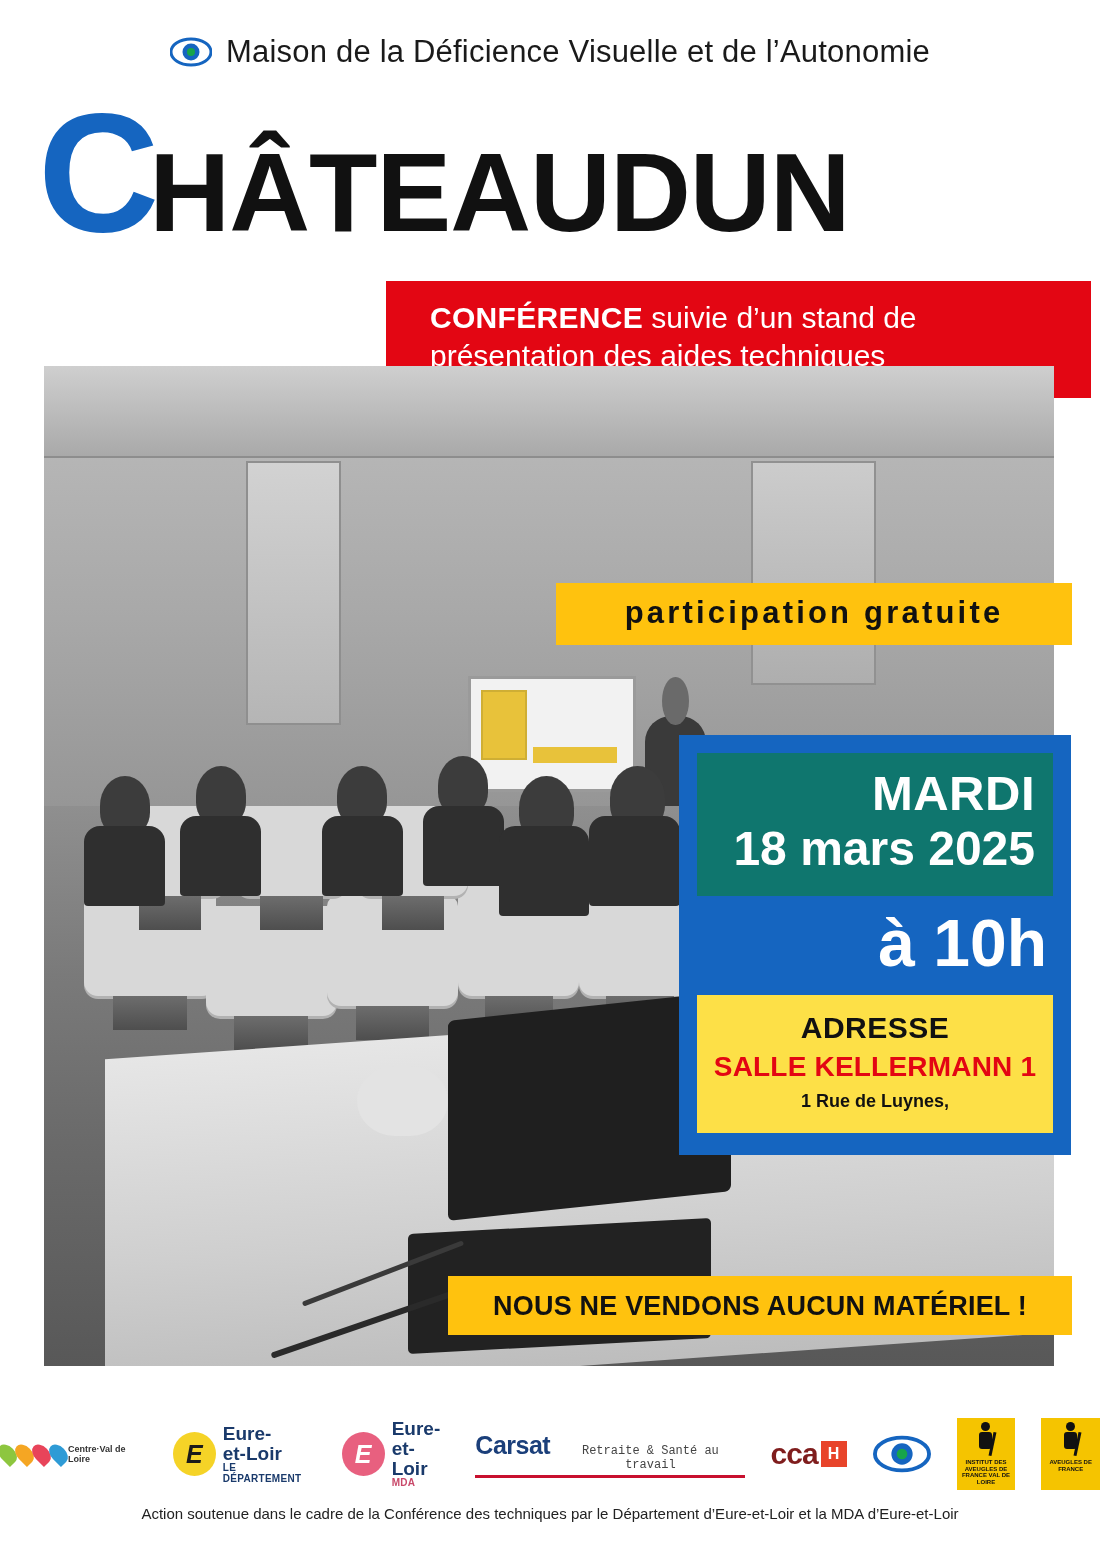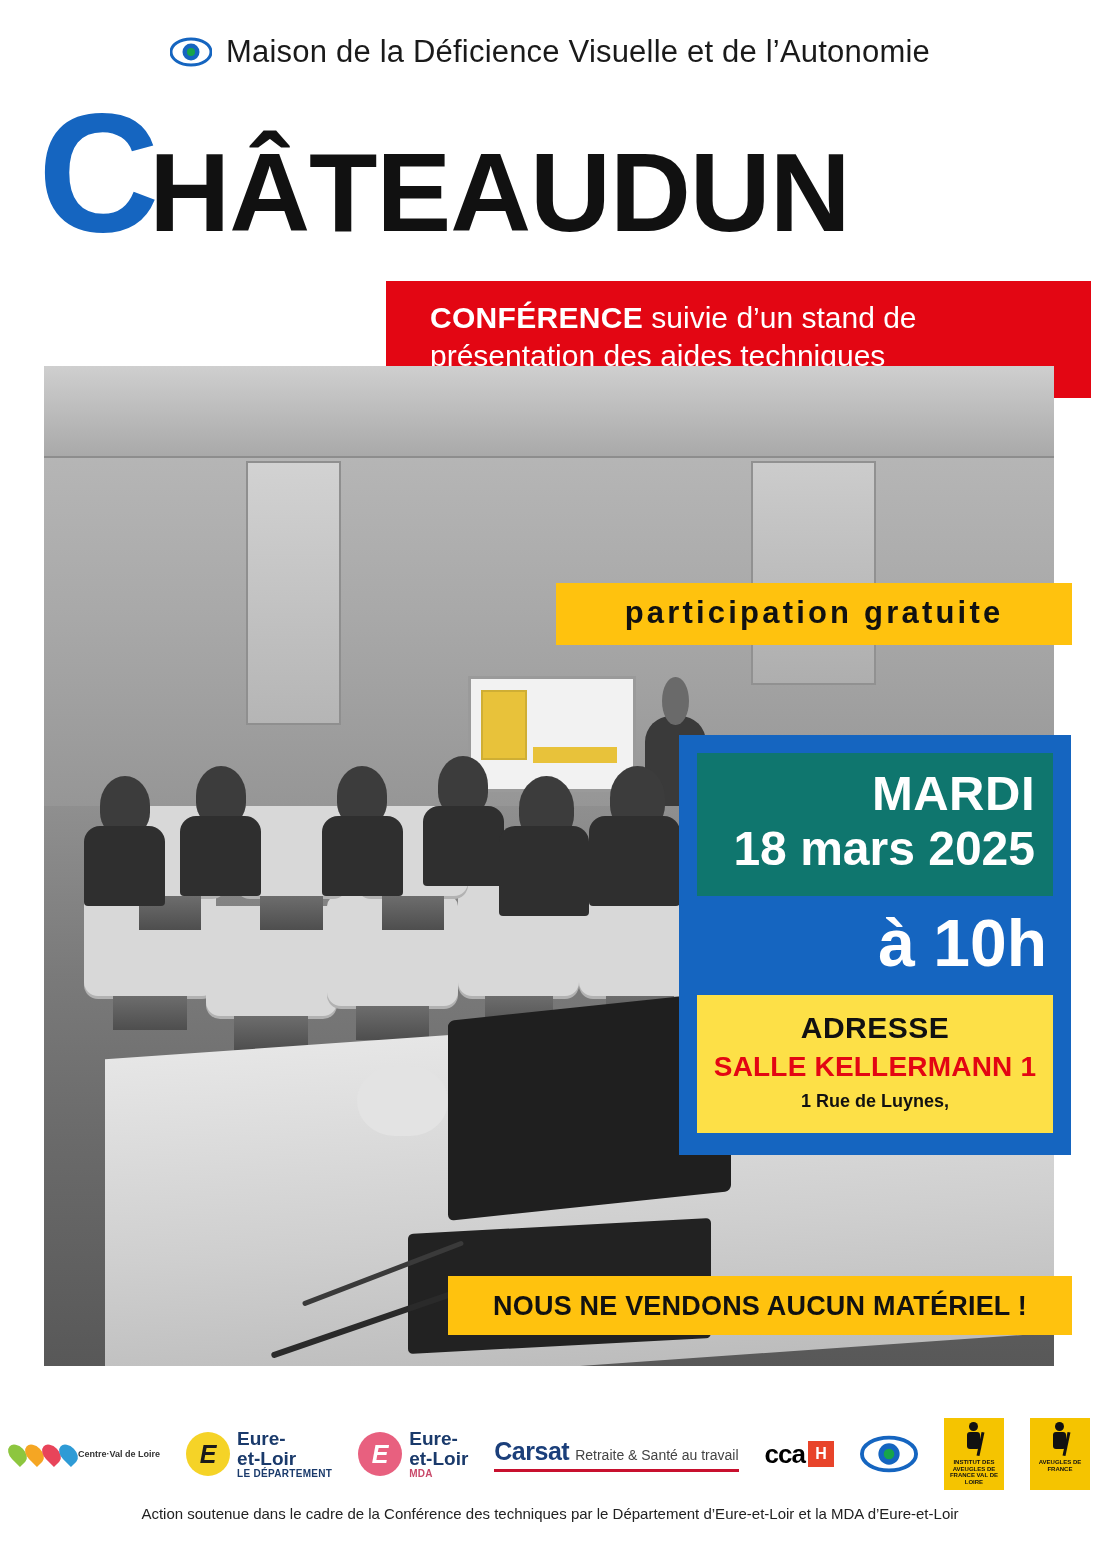--- a/index.html
+++ b/index.html
@@ -338,25 +338,25 @@
   }
   .el-mark.yellow { background: #f5d327; color: #1a1a1a; }
   .el-mark.pink { background: #e8607f; }
   .el-txt { line-height: 1.04; }
   .el-txt .l1 { font-size: 19px; font-weight: 700; color: #1a3a6b; }
   .el-txt .l2 { font-size: 10px; font-weight: 700; color: #1a3a6b; letter-spacing: .3px; }
   .el-txt .l2.pink { color: #c9496a; }
 
   .logo-carsat { text-align: center; }
   .carsat-name { font-size: 25px; font-weight: 700; color: #1b3f7a; letter-spacing: -.5px; }
-  .carsat-sub { font-size: 14px; color: #444; }
+  .carsat-sub { font-size: 12px; color: #444; font-family: Liberation Mono, monospace; }
   .carsat-rule { height: 3px; background: #c8102e; margin-top: 3px; }
 
   .logo-cca { display: flex; align-items: center; gap: 3px; }
-  .cca-txt { font-size: 26px; font-weight: 700; color: #000000; letter-spacing: -1px; }
+  .cca-txt { font-size: 30px; font-weight: 700; color: #7f1d1d; letter-spacing: -1px; }
   .cca-mark { width: 26px; height: 26px; background: #e8442a; color: #fff; font-size: 16px; font-weight: 700; display: flex; align-items: center; justify-content: center; }
 
   .logo-eye svg { display: block; }
 
   .logo-avf {
     width: 60px; height: 72px; background: #f5c400;
     display: flex; flex-direction: column; align-items: center; justify-content: flex-start;
     padding-top: 4px; box-sizing: border-box;
   }
   .avf-person { width: 22px; height: 34px; position: relative; }

